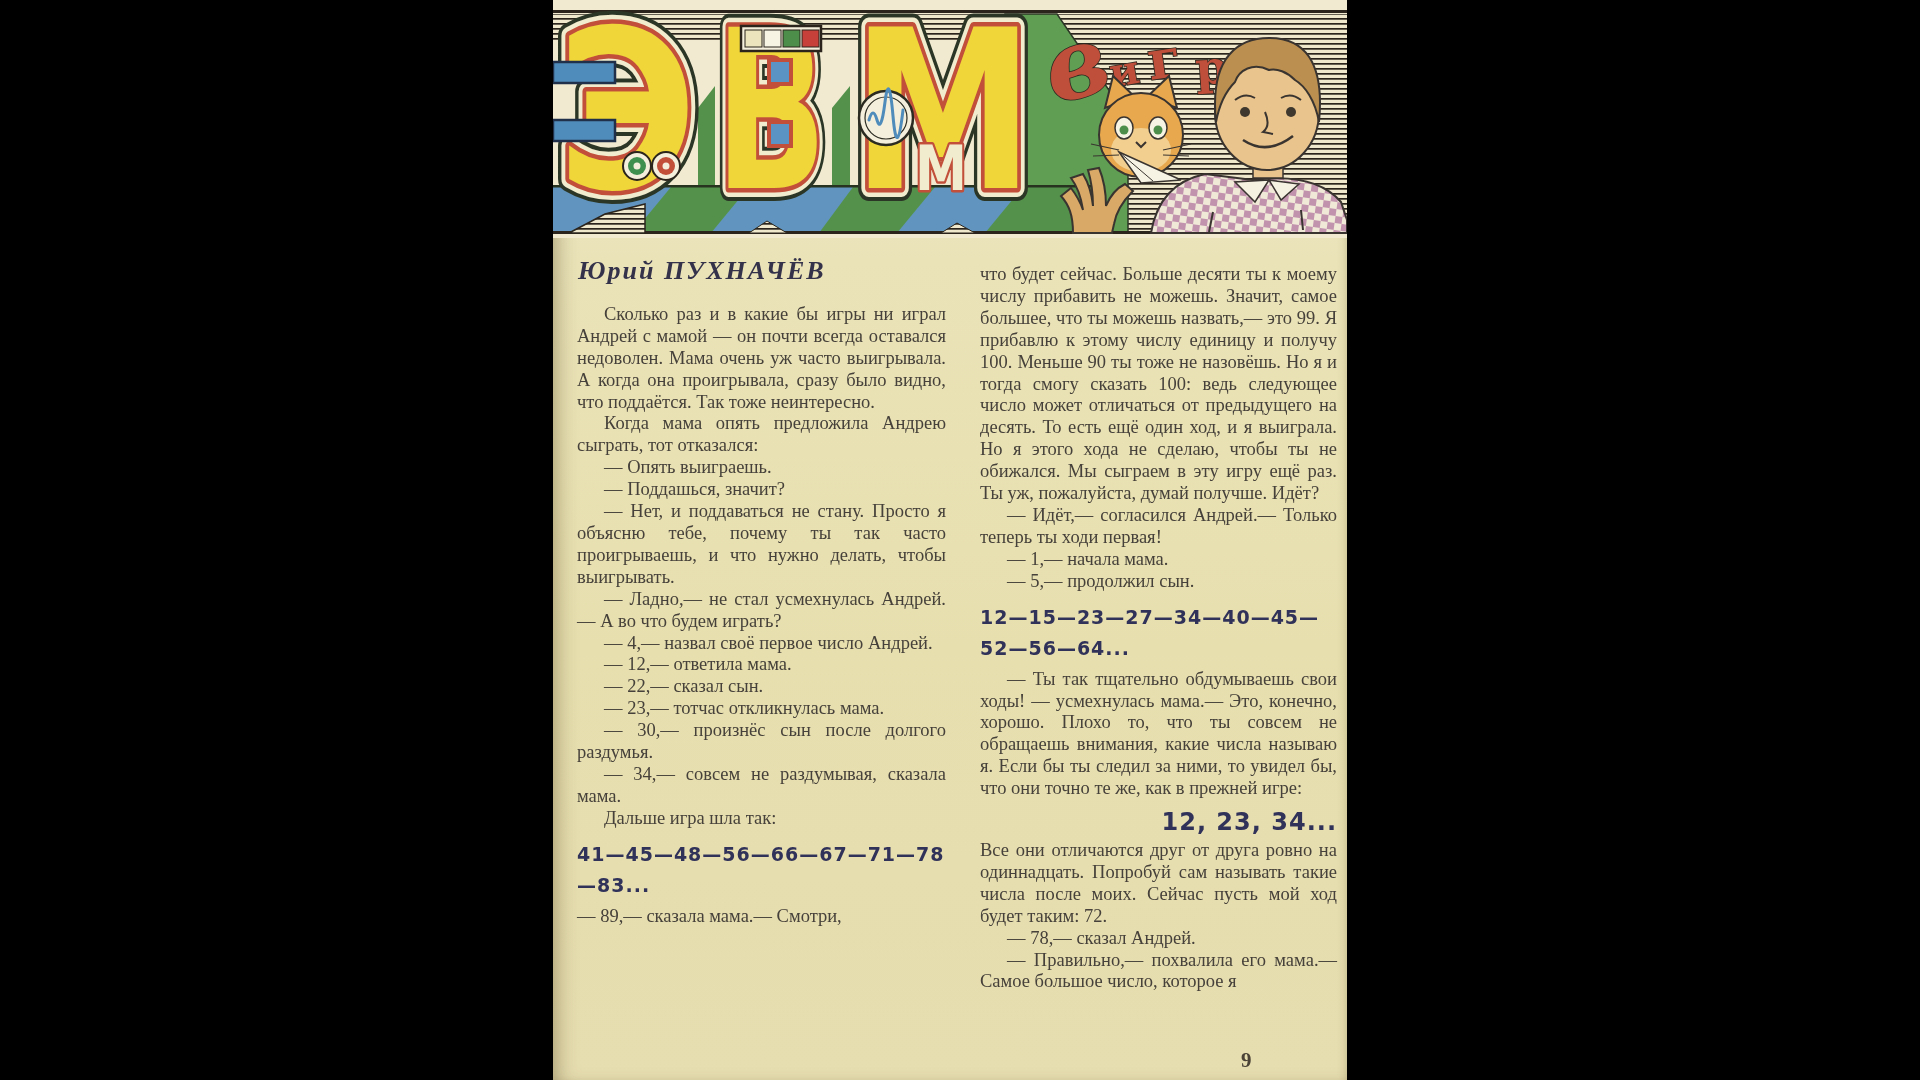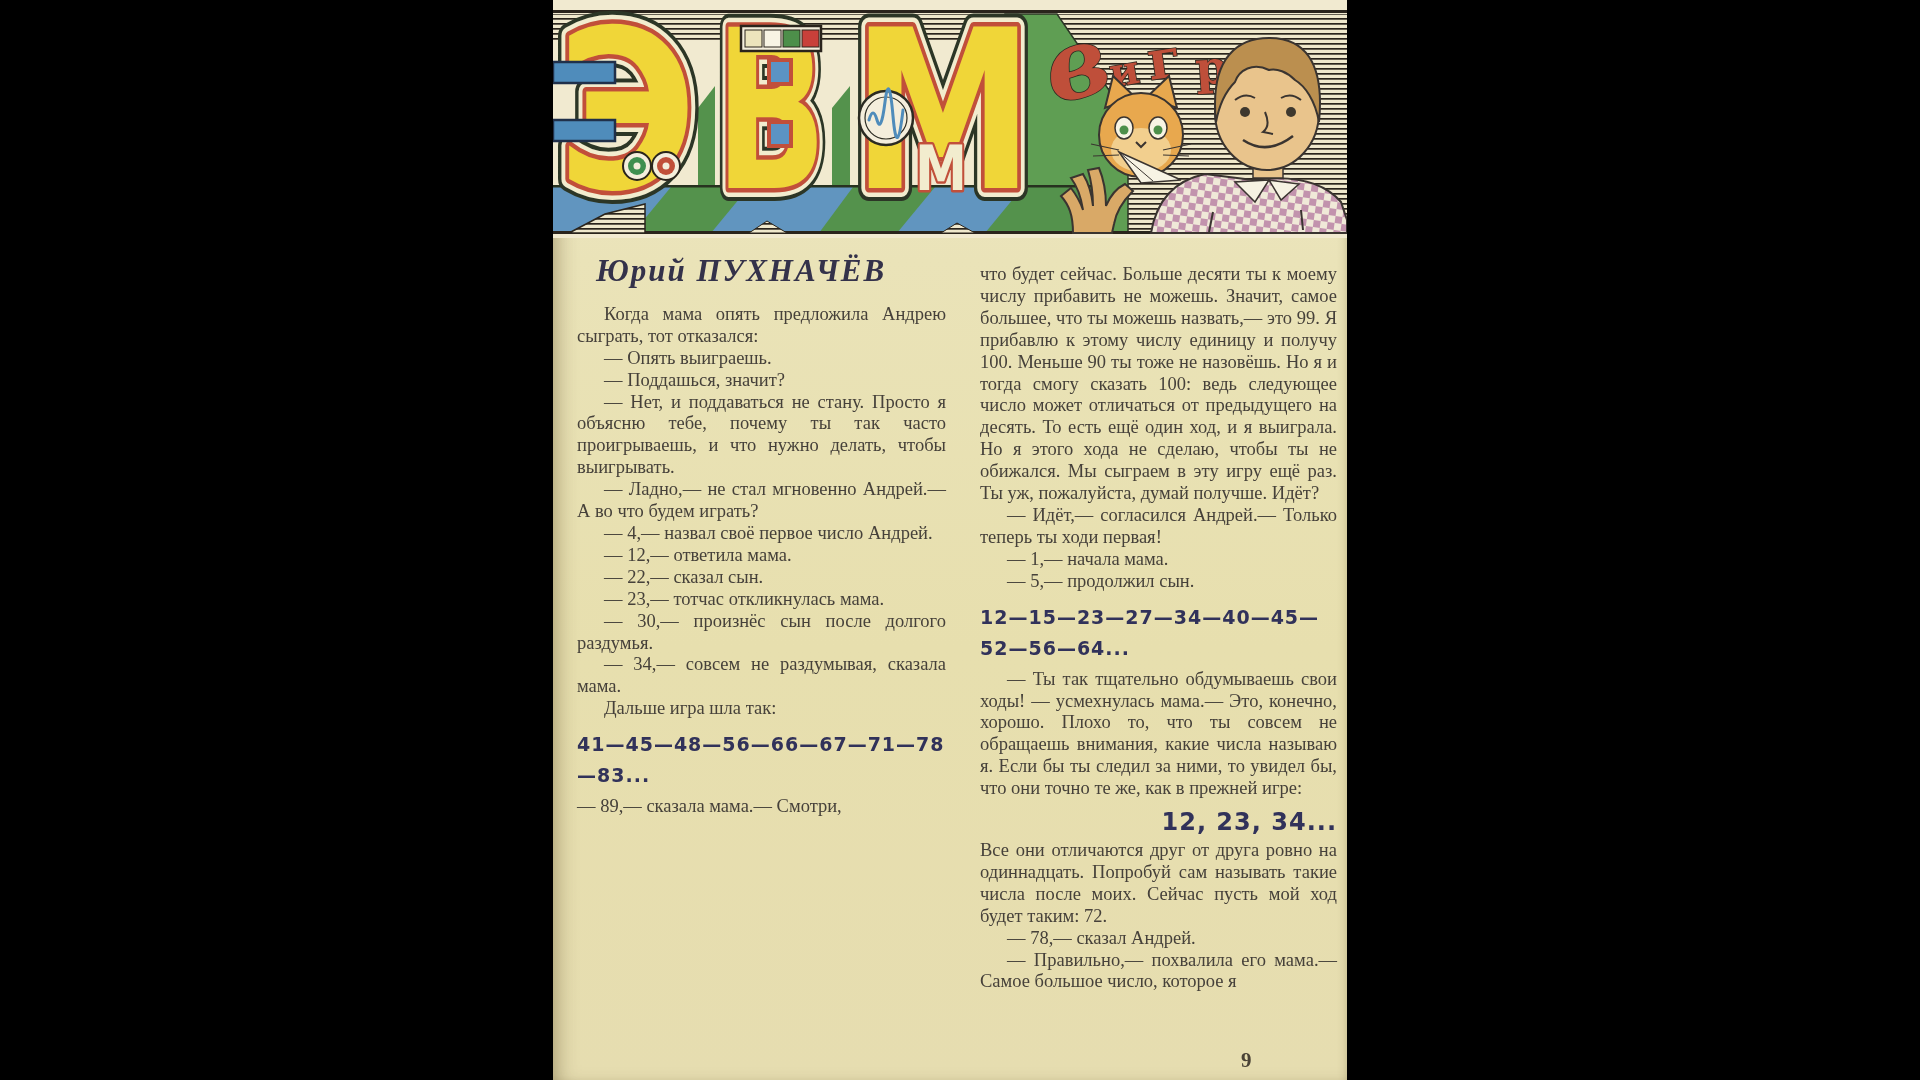--- a/index.html
+++ b/index.html
@@ -19,22 +19,22 @@
   .smallM{font-family:"DejaVu Sans",sans-serif;font-weight:bold;font-size:62px;
           fill:#f2ecce;stroke:#c14f3a;stroke-width:5px;paint-order:stroke;stroke-linejoin:round;}
   .subL{font-family:"DejaVu Serif",serif;font-weight:bold;fill:#bf4f3a;
         stroke:#2f2a22;stroke-width:1.6px;paint-order:stroke;}
   .subB{font-style:italic;font-size:96px;}
 
   
   .col{position:absolute;color:#46413a;font-size:18.5px;line-height:21.9px;text-align:justify;}
   .col-left{left:24px;top:260px;width:369px;}
   .col-right{left:427px;top:264px;width:357px;}
-  .author{font-style:italic;font-weight:bold;font-size:31px;letter-spacing:2px;
-          color:#34324a;margin:0 0 22px 19px;white-space:nowrap;}
+  .author{font-style:italic;font-weight:bold;font-size:26px;letter-spacing:2px;
+          color:#34324a;margin:0 0 22px 1px;white-space:nowrap;}
   .col p{margin:0;}
   p.para{text-indent:27px;}
   p.para-first{text-indent:0;}
   p.nums{font-family:"DejaVu Sans",sans-serif;font-weight:bold;color:#31325a;
          font-size:19px;line-height:31px;letter-spacing:1px;text-align:left;
          text-indent:0;margin:9px 0 5px 0;}
   p.nums-small{font-family:"DejaVu Sans",sans-serif;font-weight:bold;color:#31325a;
          font-size:24px;line-height:28px;letter-spacing:1px;text-align:right;
          text-indent:0;margin:8px 0 4px 0;}
   .page-number{position:absolute;left:688px;top:1048px;font-size:21px;font-weight:bold;
@@ -154,25 +154,26 @@
         <line x1="610" y1="150" x2="638" y2="144" stroke="#3a3430" stroke-width="1.2"></line>
         <line x1="610" y1="155" x2="636" y2="156" stroke="#3a3430" stroke-width="1.2"></line>
         <polygon points="566,152 628,180 588,183" fill="#f7f3e4" stroke="#3a3430" stroke-width="1.5"></polygon>
         <line x1="566" y1="152" x2="600" y2="181" stroke="#3a3430" stroke-width="1"></line>
       </g>
     </svg>
 
     <div class="col col-left">
       <div class="author">Юрий ПУХНАЧЁВ</div>
       <div>
+          <p class="para">Сколько раз и в какие бы игры ни играл Андрей с мамой — он почти всегда оставался недоволен. Мама очень уж часто выигрывала. А когда она проигрывала, сразу было видно, что поддаётся. Так тоже неинтересно.</p>
           <p class="para">Когда мама опять предложила Андрею сыграть, тот отказался:</p>
           <p class="para">— Опять выиграешь.</p>
           <p class="para">— Поддашься, значит?</p>
           <p class="para">— Нет, и поддаваться не стану. Просто я объясню тебе, почему ты так часто проигрываешь, и что нужно делать, чтобы выигрывать.</p>
-          <p class="para">— Ладно,— не стал мгновенно Андрей.— А во что будем играть?</p>
+          <p class="para">— Ладно,— не стал усмехнулась Андрей.— А во что будем играть?</p>
           <p class="para">— 4,— назвал своё первое число Андрей.</p>
           <p class="para">— 12,— ответила мама.</p>
           <p class="para">— 22,— сказал сын.</p>
           <p class="para">— 23,— тотчас откликнулась мама.</p>
           <p class="para">— 30,— произнёс сын после долгого раздумья.</p>
           <p class="para">— 34,— совсем не раздумывая, сказала мама.</p>
           <p class="para">Дальше игра шла так:</p>
           <p class="nums">41—45—48—56—66—67—71—78—83...</p>
           <p class="para-first">— 89,— сказала мама.— Смотри,</p>
         </div>

